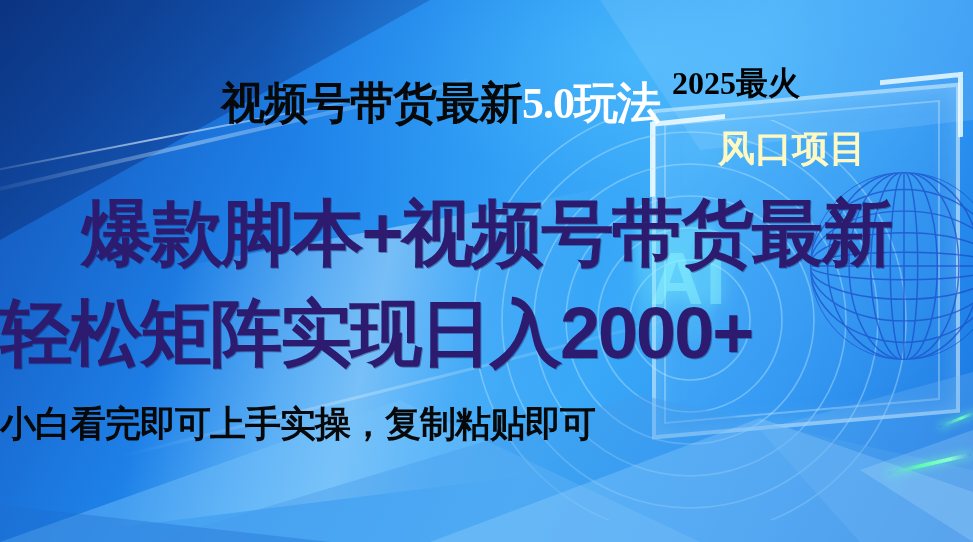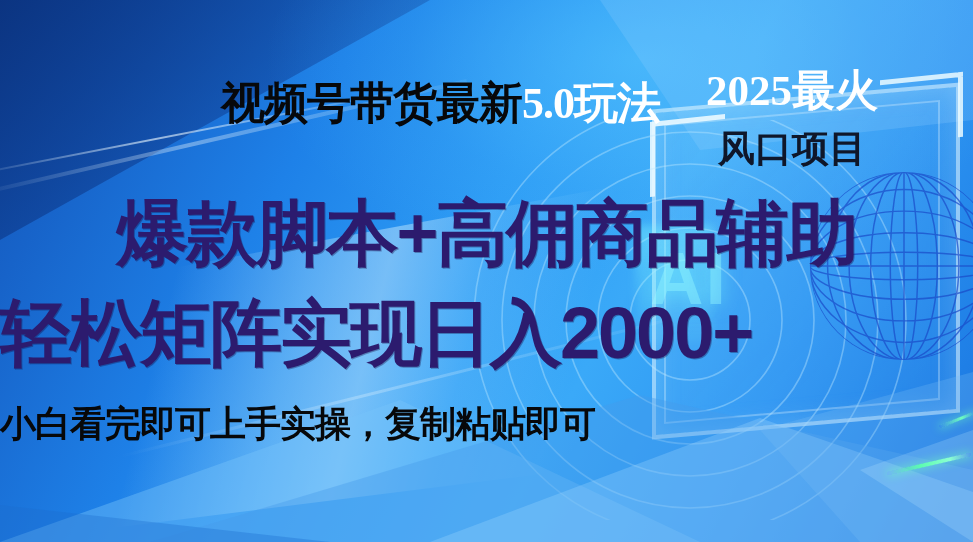--- a/index.html
+++ b/index.html
@@ -209,32 +209,31 @@
     letter-spacing: -1px;
   }
   .row1 .seg-black { color: #07080a; }
   .row1 .seg-white { color: #ffffff; font-family: "Liberation Serif", "DejaVu Serif", serif; }
 
   
   .row1r-a {
     left: 672px;
     top: 62px;
     width: 240px;
-    text-align: center;
-    font-size: 43px;
-    color: #ffffff;
+    font-size: 32px;
+    color: #000000;
     font-family: "Liberation Serif", "DejaVu Serif", serif;
   }
   .row1r-b {
     left: 672px;
     top: 124px;
     width: 240px;
     text-align: center;
     font-size: 37px;
-    color: #0f172a;
+    color: #fef9c3;
     font-family: "Liberation Serif", "DejaVu Serif", serif;
   }
 
   
   .row2 {
     left: 0;
     top: 186px;
     width: 973px;
     text-align: center;
     font-size: 72px;
@@ -332,19 +331,19 @@
 
   <div class="text-layer">
 
     <div class="line row1">
       <span class="seg-black">视频号带货最新</span><span class="seg-white">5.0玩法</span>
     </div>
 
     <div class="line row1r-a">2025最火</div>
     <div class="line row1r-b">风口项目</div>
 
-    <div class="line row2">爆款脚本+高佣商品辅助</div>
+    <div class="line row2">爆款脚本+视频号带货最新</div>
     <div class="line row3">轻松矩阵实现日入2000+</div>
 
     <div class="line row4">小白看完即可上手实操，复制粘贴即可</div>
 
   </div>
 </div>
 
 </body></html>

